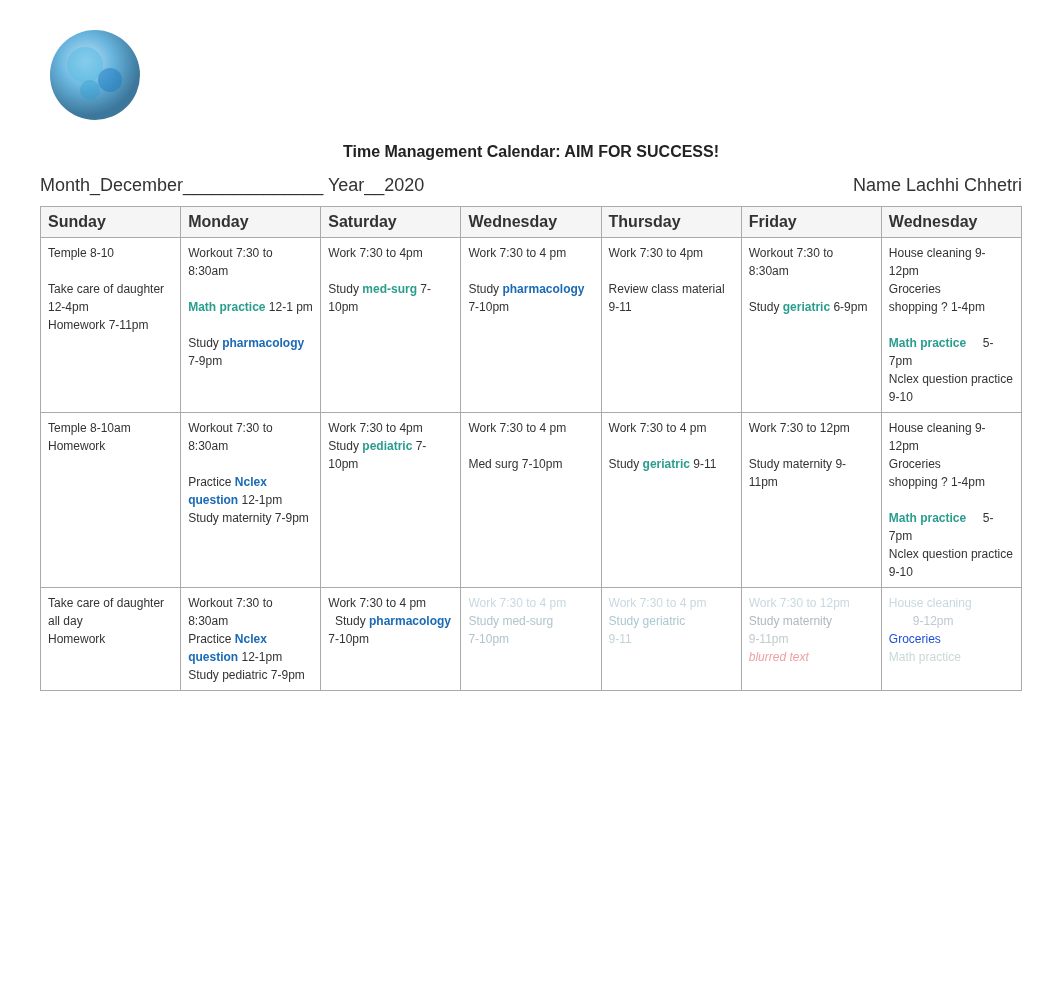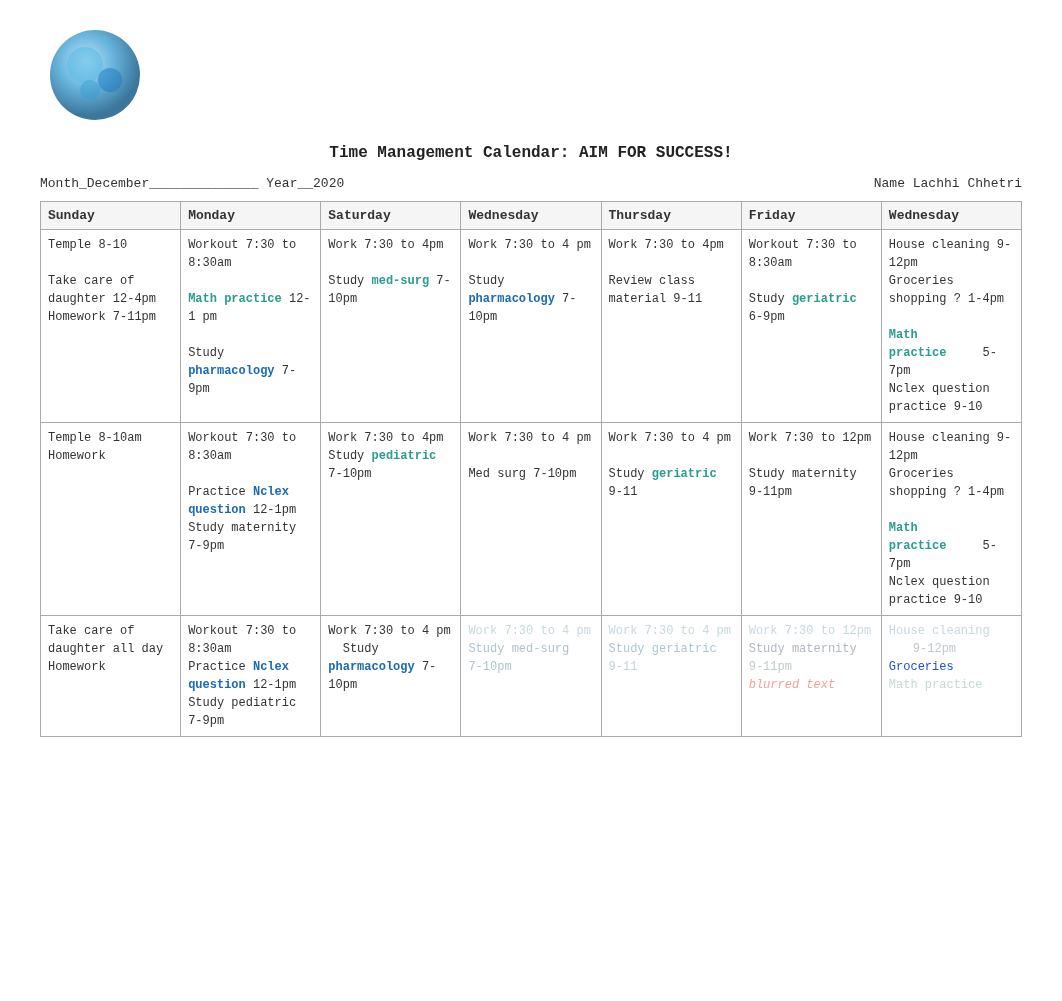--- a/index.html
+++ b/index.html
@@ -6,57 +6,56 @@
     body {
       font-family: Arial, sans-serif;
       font-size: 13px;
       background: #fff;
       color: #333;
       width: 1062px;
     }
 
     .page-wrapper {
       padding: 20px 40px;
-      font-family: Liberation Mono, monospace;
     }
 
     .page-title {
       text-align: center;
       font-size: 16px;
       font-weight: bold;
       margin-bottom: 14px;
       color: #222;
     }
 
     .meta-row {
       display: flex;
       justify-content: space-between;
       align-items: center;
       margin-bottom: 10px;
-      font-size: 13px;
+      font-size: 18px;
     }
 
     .calendar-table {
       width: 100%;
       border-collapse: collapse;
       border: 1px solid #999;
     }
 
     .calendar-table th, .calendar-table td {
       border: 1px solid #aaa;
       vertical-align: top;
       padding: 6px 7px;
       width: 14.28%;
       min-height: 200px;
     }
 
     .calendar-table th {
       background: #f5f5f5;
       font-weight: bold;
-      font-size: 13px;
+      font-size: 16px;
       text-align: left;
       padding: 6px 7px;
     }
 
     .highlight-blue {
       color: #1a6ab5;
       font-weight: bold;
     }
 
     .highlight-teal {

